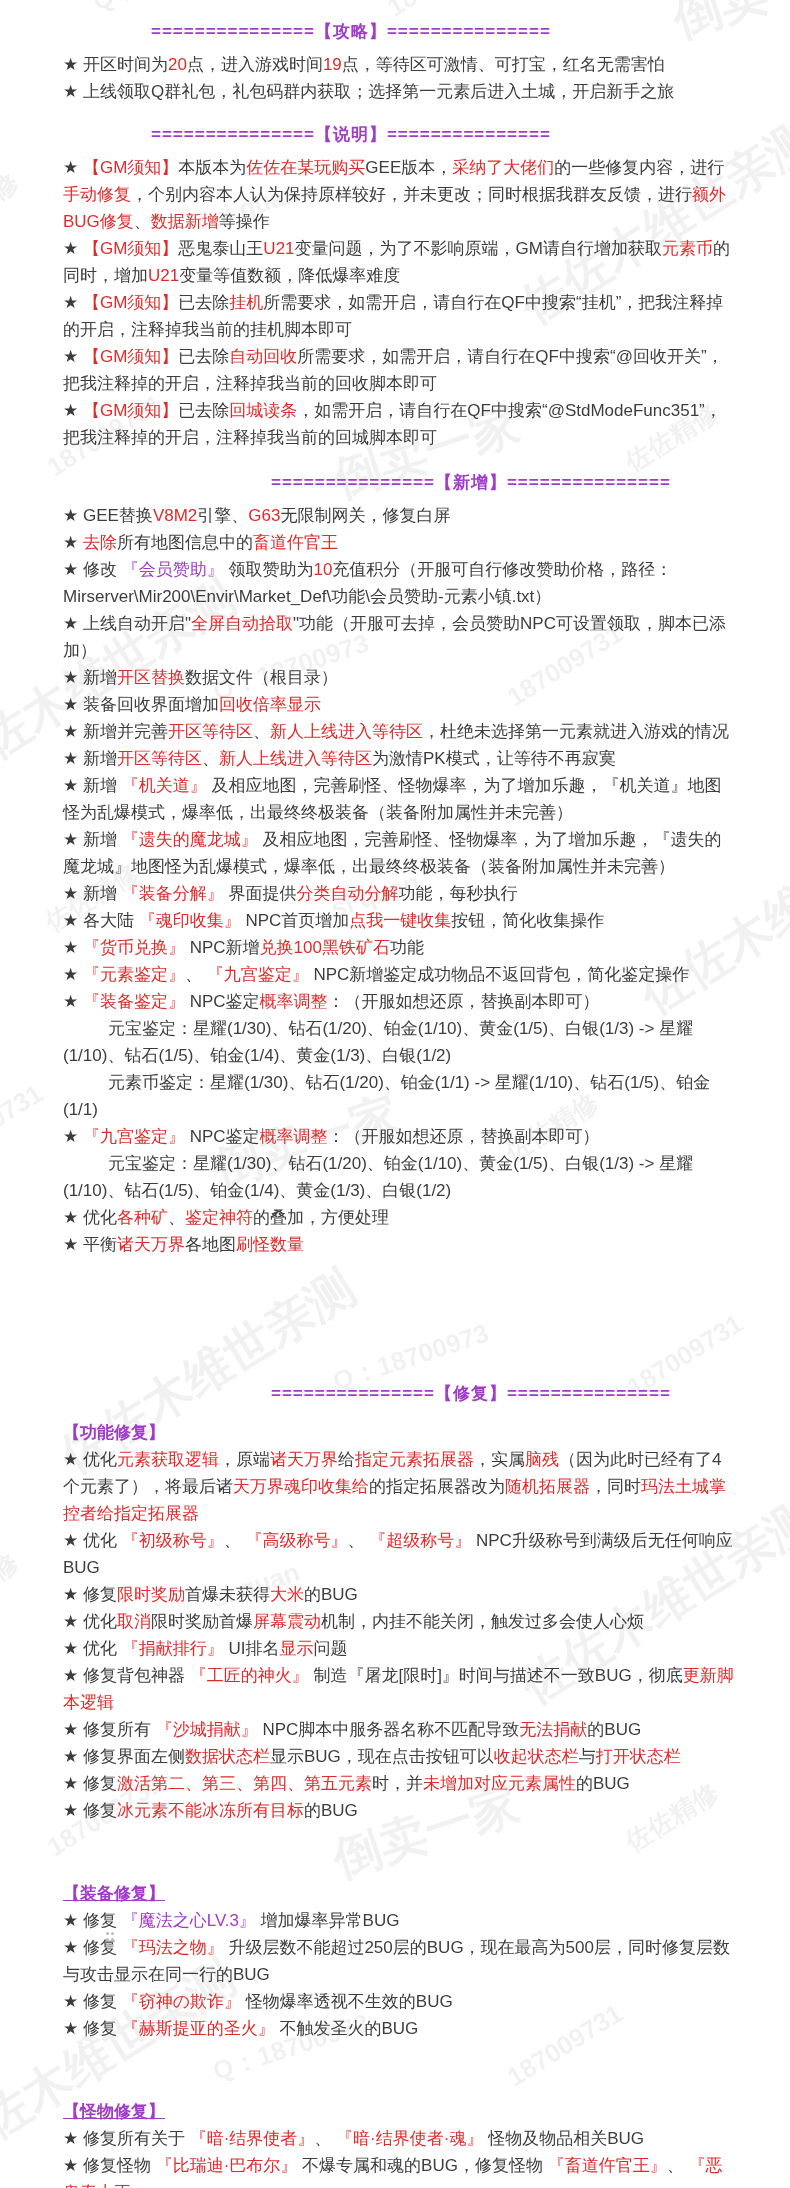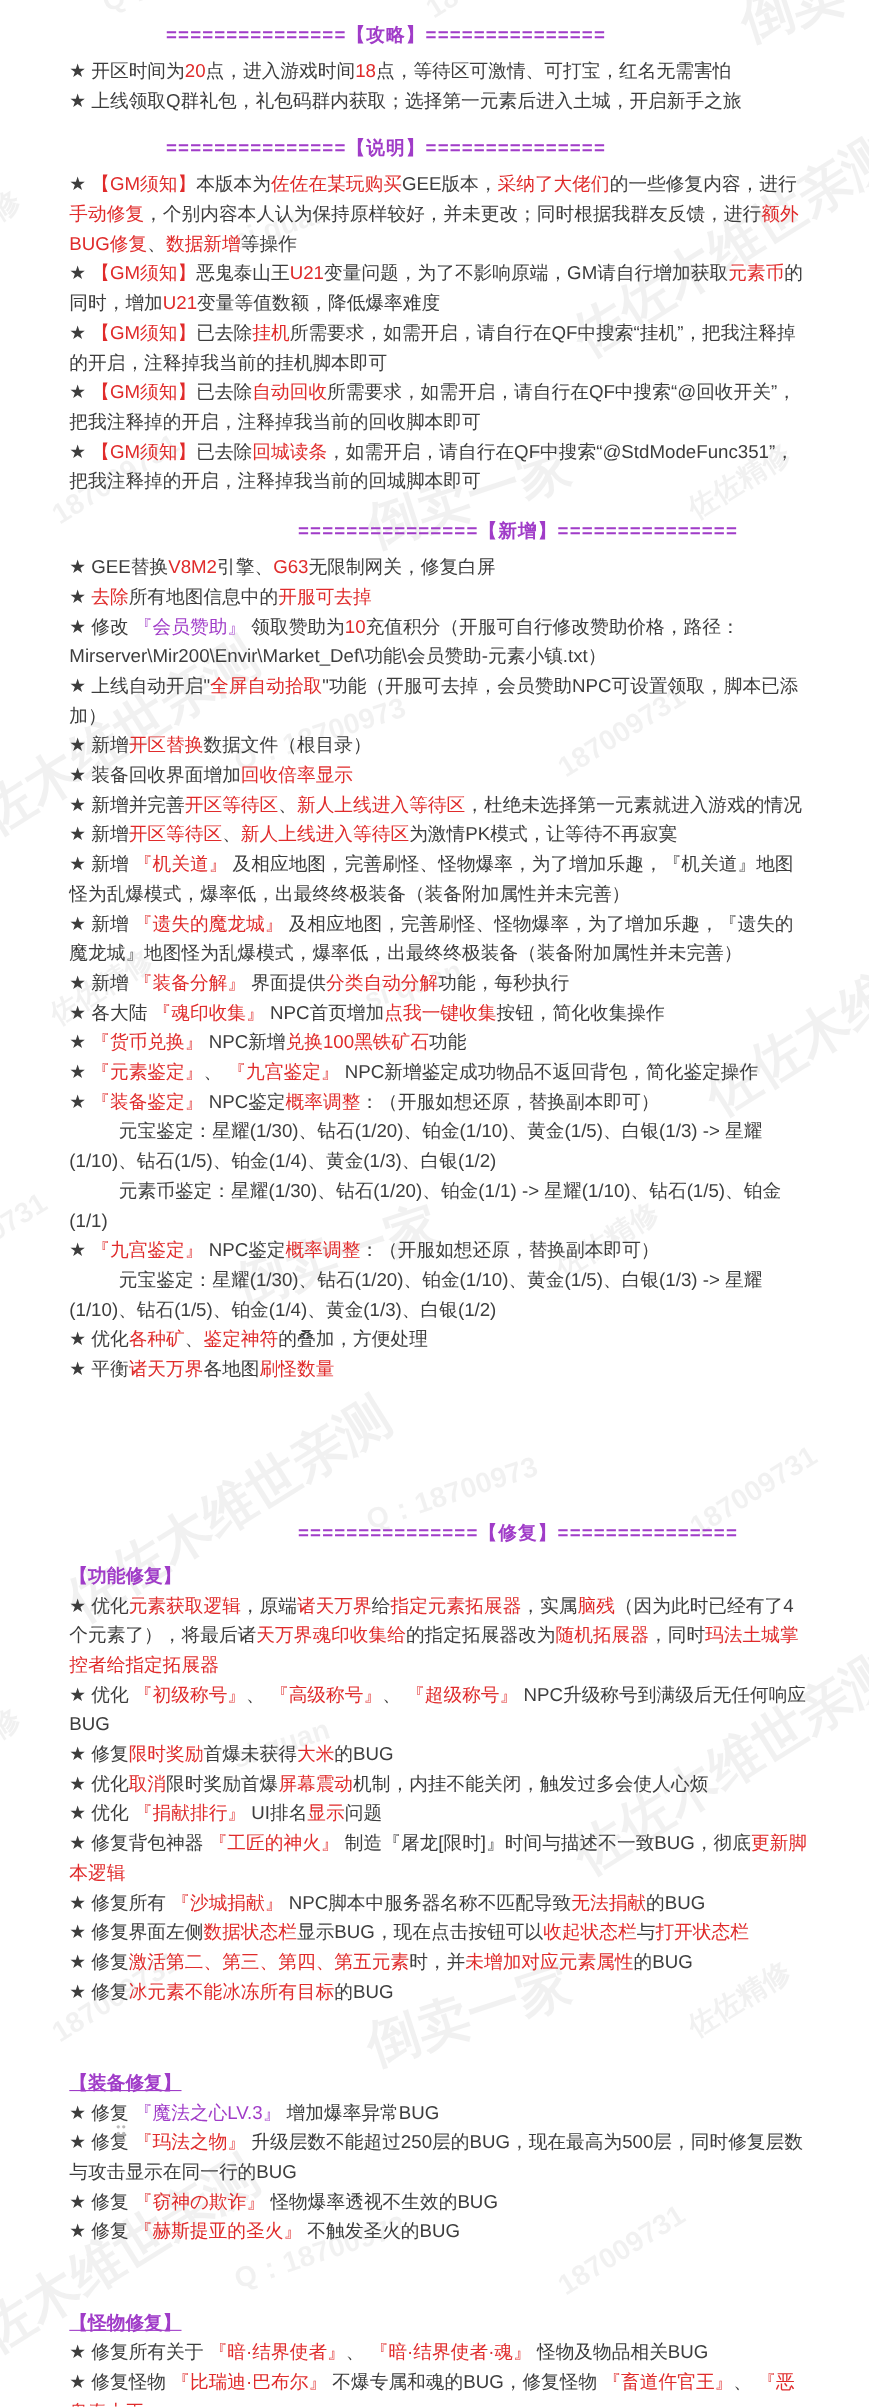--- a/index.html
+++ b/index.html
@@ -65,35 +65,35 @@
       <div class="wm" style="left: 620px; top: 1800px; font-size: 26px; transform: rotate(-32deg);">佐佐精修</div>
       <div class="wm" style="left: -80px; top: 2030px; font-size: 48px; transform: rotate(-32deg);">佐佐木维世亲测</div>
       <div class="wm" style="left: 210px; top: 2030px; font-size: 26px; transform: rotate(-18deg);">Q：18700973</div>
       <div class="wm" style="left: 500px; top: 2030px; font-size: 26px; transform: rotate(-32deg);">187009731</div>
       <div class="wm" style="left: 790px; top: 2030px; font-size: 48px; transform: rotate(-18deg);">倒卖一家</div>
     </div>
 
   <div class="content">
       <section class="sec sec-0">
         <div class="sec-header">===============【攻略】===============</div>
-        <div class="doc-line"><span class="k">★ 开区时间为</span><span class="r">20</span><span class="k">点，进入游戏时间</span><span class="r">18</span><span class="k">点，等待区可激情、可打宝，红名无需害怕</span></div>
+        <div class="doc-line"><span class="k">★ 开区时间为</span><span class="r">20</span><span class="k">点，进入游戏时间</span><span class="r">19</span><span class="k">点，等待区可激情、可打宝，红名无需害怕</span></div>
         <div class="doc-line"><span class="k">★ 上线领取Q群礼包，礼包码群内获取；选择第一元素后进入土城，开启新手之旅</span></div>
       </section>
       <section class="sec sec-1">
         <div class="sec-header">===============【说明】===============</div>
         <div class="doc-line"><span class="k">★ </span><span class="r">【GM须知】</span><span class="k">本版本为</span><span class="r">佐佐在某玩购买</span><span class="k">GEE版本，</span><span class="r">采纳了大佬们</span><span class="k">的一些修复内容，进行</span><span class="r">手动修复</span><span class="k">，个别内容本人认为保持原样较好，并未更改；同时根据我群友反馈，进行</span><span class="r">额外BUG修复</span><span class="k">、</span><span class="r">数据新增</span><span class="k">等操作</span></div>
         <div class="doc-line"><span class="k">★ </span><span class="r">【GM须知】</span><span class="k">恶鬼泰山王</span><span class="r">U21</span><span class="k">变量问题，为了不影响原端，GM请自行增加获取</span><span class="r">元素币</span><span class="k">的同时，增加</span><span class="r">U21</span><span class="k">变量等值数额，降低爆率难度</span></div>
         <div class="doc-line"><span class="k">★ </span><span class="r">【GM须知】</span><span class="k">已去除</span><span class="r">挂机</span><span class="k">所需要求，如需开启，请自行在QF中搜索“挂机”，把我注释掉的开启，注释掉我当前的挂机脚本即可</span></div>
         <div class="doc-line"><span class="k">★ </span><span class="r">【GM须知】</span><span class="k">已去除</span><span class="r">自动回收</span><span class="k">所需要求，如需开启，请自行在QF中搜索“@回收开关”，把我注释掉的开启，注释掉我当前的回收脚本即可</span></div>
         <div class="doc-line"><span class="k">★ </span><span class="r">【GM须知】</span><span class="k">已去除</span><span class="r">回城读条</span><span class="k">，如需开启，请自行在QF中搜索“@StdModeFunc351”，把我注释掉的开启，注释掉我当前的回城脚本即可</span></div>
       </section>
       <section class="sec sec-2">
         <div class="sec-header">===============【新增】===============</div>
         <div class="doc-line"><span class="k">★ GEE替换</span><span class="r">V8M2</span><span class="k">引擎、</span><span class="r">G63</span><span class="k">无限制网关，修复白屏</span></div>
-        <div class="doc-line"><span class="k">★ </span><span class="r">去除</span><span class="k">所有地图信息中的</span><span class="r">开服可去掉</span></div>
+        <div class="doc-line"><span class="k">★ </span><span class="r">去除</span><span class="k">所有地图信息中的</span><span class="r">畜道仵官王</span></div>
         <div class="doc-line"><span class="k">★ 修改 </span><span class="p">『会员赞助』</span><span class="k"> 领取赞助为</span><span class="r">10</span><span class="k">充值积分（开服可自行修改赞助价格，路径：Mirserver\Mir200\Envir\Market_Def\功能\会员赞助-元素小镇.txt）</span></div>
         <div class="doc-line"><span class="k">★ 上线自动开启"</span><span class="r">全屏自动拾取</span><span class="k">"功能（开服可去掉，会员赞助NPC可设置领取，脚本已添加）</span></div>
         <div class="doc-line"><span class="k">★ 新增</span><span class="r">开区替换</span><span class="k">数据文件（根目录）</span></div>
         <div class="doc-line"><span class="k">★ 装备回收界面增加</span><span class="r">回收倍率显示</span></div>
         <div class="doc-line"><span class="k">★ 新增并完善</span><span class="r">开区等待区</span><span class="k">、</span><span class="r">新人上线进入等待区</span><span class="k">，杜绝未选择第一元素就进入游戏的情况</span></div>
         <div class="doc-line"><span class="k">★ 新增</span><span class="r">开区等待区</span><span class="k">、</span><span class="r">新人上线进入等待区</span><span class="k">为激情PK模式，让等待不再寂寞</span></div>
         <div class="doc-line"><span class="k">★ 新增 </span><span class="r">『机关道』</span><span class="k"> 及相应地图，完善刷怪、怪物爆率，为了增加乐趣，『机关道』地图怪为乱爆模式，爆率低，出最终终极装备（装备附加属性并未完善）</span></div>
         <div class="doc-line"><span class="k">★ 新增 </span><span class="r">『遗失的魔龙城』</span><span class="k"> 及相应地图，完善刷怪、怪物爆率，为了增加乐趣，『遗失的魔龙城』地图怪为乱爆模式，爆率低，出最终终极装备（装备附加属性并未完善）</span></div>
         <div class="doc-line"><span class="k">★ 新增 </span><span class="r">『装备分解』</span><span class="k"> 界面提供</span><span class="r">分类自动分解</span><span class="k">功能，每秒执行</span></div>
         <div class="doc-line"><span class="k">★ 各大陆 </span><span class="r">『魂印收集』</span><span class="k"> NPC首页增加</span><span class="r">点我一键收集</span><span class="k">按钮，简化收集操作</span></div>

